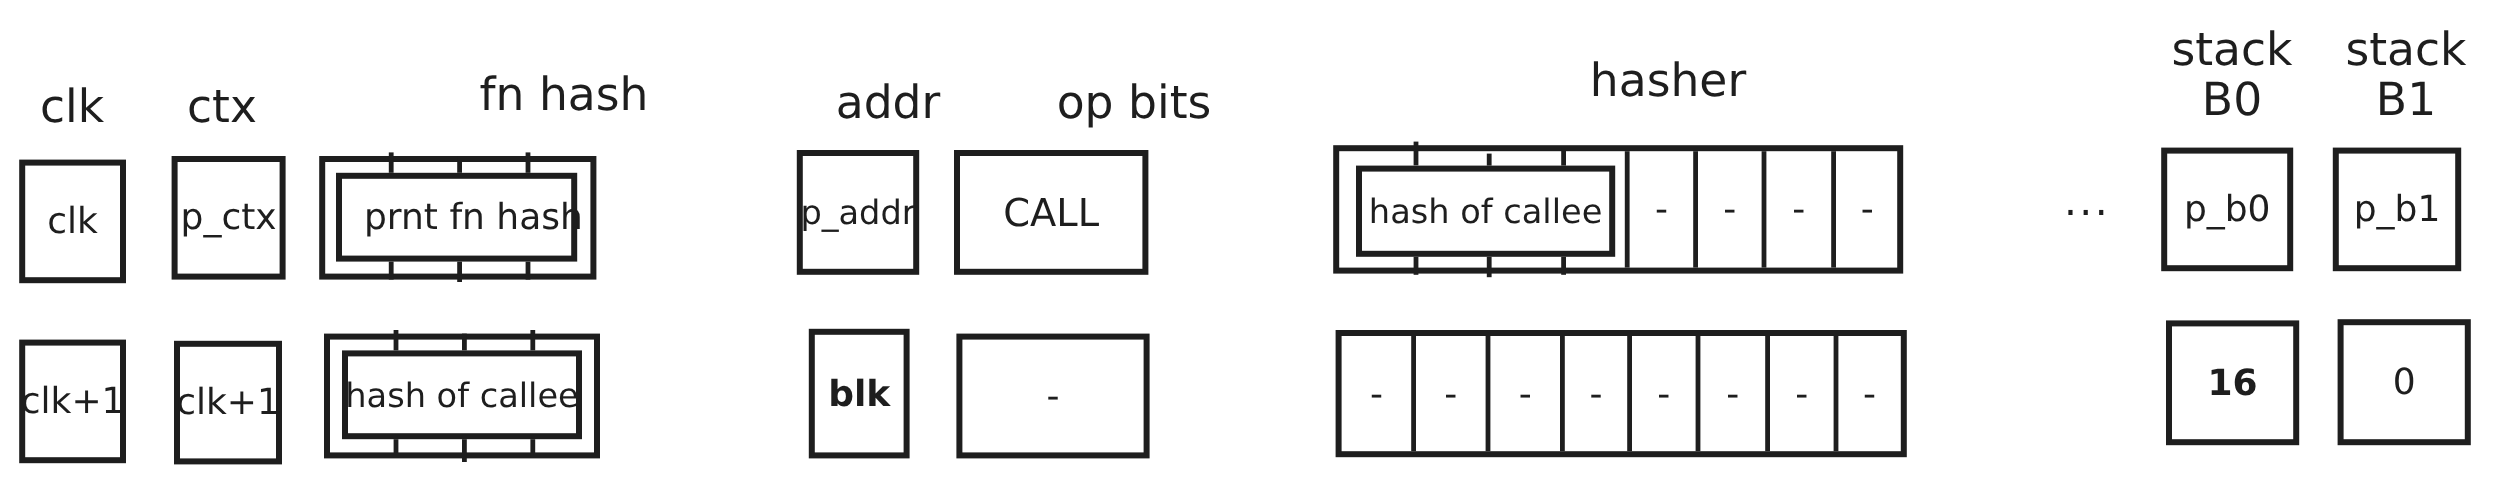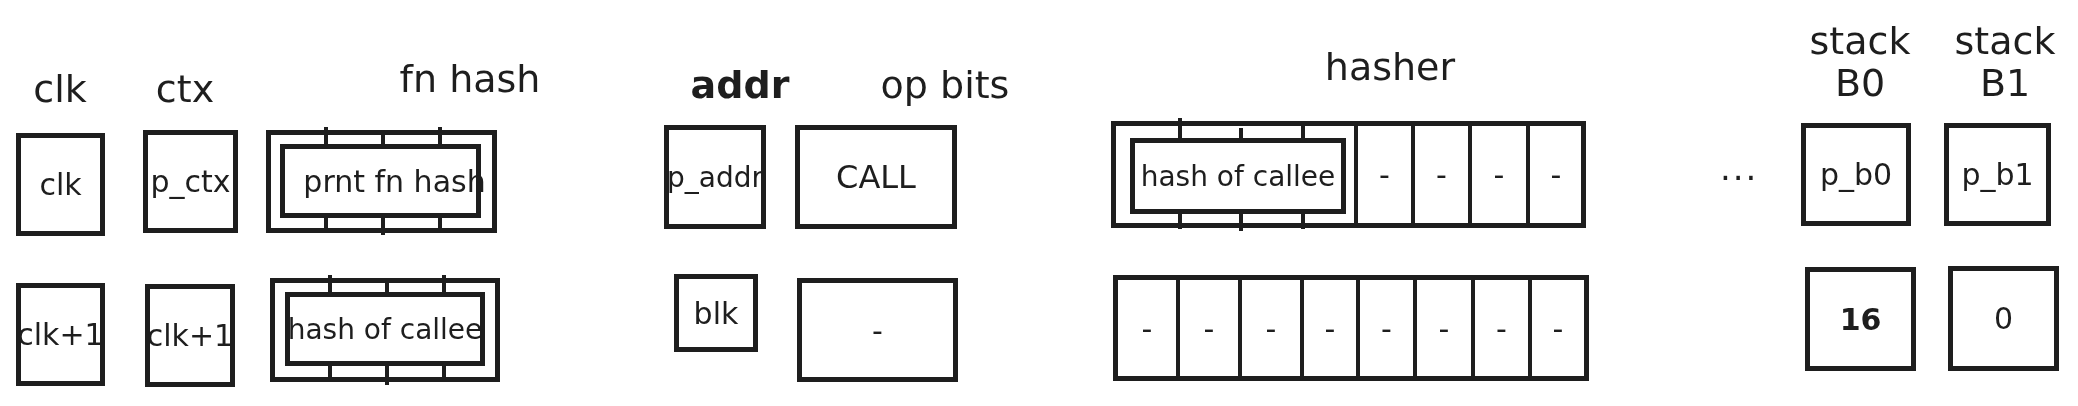--- a/index.html
+++ b/index.html
@@ -14,21 +14,21 @@
   .vline { position:absolute; width:4px; background:#1e1e1e; }
   .cell { position:absolute; display:flex; align-items:center; justify-content:center; font-size:30px; }
   .dots { position:absolute; font-size:34px; letter-spacing:2px; }
 </style>
 </head>
 <body>
 
 <div class="hdr" style="left:15px; top:68px; width:90px;">clk</div>
 <div class="hdr" style="left:140px; top:68px; width:90px;">ctx</div>
 <div class="hdr" style="left:330px; top:58px; width:280px;">fn hash</div>
-<div class="hdr" style="left:680px; top:64px; width:120px;font-weight:bold;">addr</div>
+<div class="hdr" style="left:680px; top:64px; width:120px;">addr</div>
 <div class="hdr" style="left:860px; top:64px; width:170px;">op bits</div>
 <div class="hdr" style="left:1290px; top:46px; width:200px;">hasher</div>
 <div class="hdr" style="left:1800px; top:20px; width:120px;">
   <div>stack</div>
   <div>B0</div>
 </div>
 <div class="hdr" style="left:1945px; top:20px; width:120px;">
   <div>stack</div>
   <div>B1</div>
 </div>
@@ -78,21 +78,21 @@
 <div class="box" style="left:270px; top:278px; width:230px; height:104px;">
   <div class="tick" style="left:53px; top:-8px; height:18px;"></div>
   <div class="tick" style="left:110px; top:-5px; height:15px;"></div>
   <div class="tick" style="left:167px; top:-8px; height:18px;"></div>
   <div class="tick" style="left:53px; top:80px; height:18px;"></div>
   <div class="tick" style="left:110px; top:80px; height:22px;"></div>
   <div class="tick" style="left:167px; top:80px; height:18px;"></div>
   <div class="inner" style="left:10px; top:9px; width:200px; height:74px; font-size:28px;">hash of callee</div>
 </div>
 
-<div class="box" style="left:674px; top:274px; width:84px; height:78px;">blk</div>
+<div class="box" style="left:674px; top:274px; width:84px; height:108px;font-weight:bold;">blk</div>
 <div class="box" style="left:797px; top:278px; width:161px; height:104px;">-</div>
 
 <div class="box" style="left:1113px; top:275px; width:476px; height:106px;">
   <div class="vline" style="left:58px; top:0; height:100%;"></div>
   <div class="vline" style="left:120px; top:0; height:100%;"></div>
   <div class="vline" style="left:182px; top:0; height:100%;"></div>
   <div class="vline" style="left:238px; top:0; height:100%;"></div>
   <div class="vline" style="left:295px; top:0; height:100%;"></div>
   <div class="vline" style="left:353px; top:0; height:100%;"></div>
   <div class="vline" style="left:410px; top:0; height:100%;"></div>

